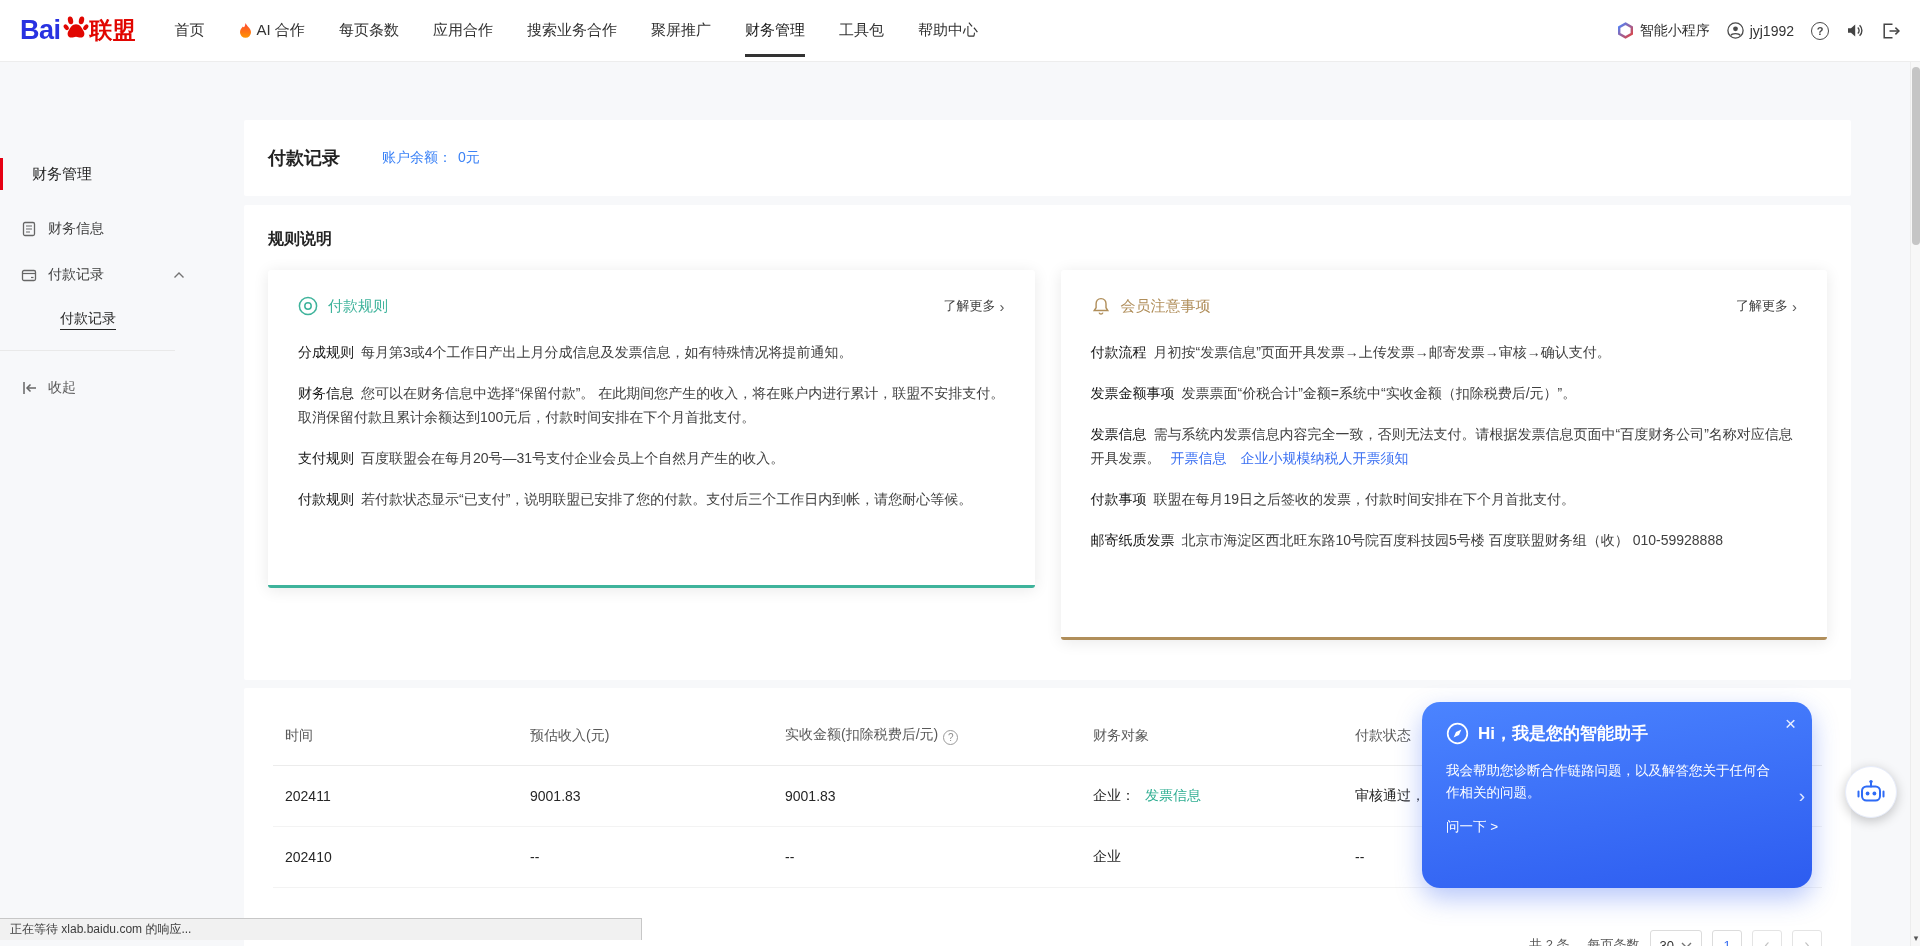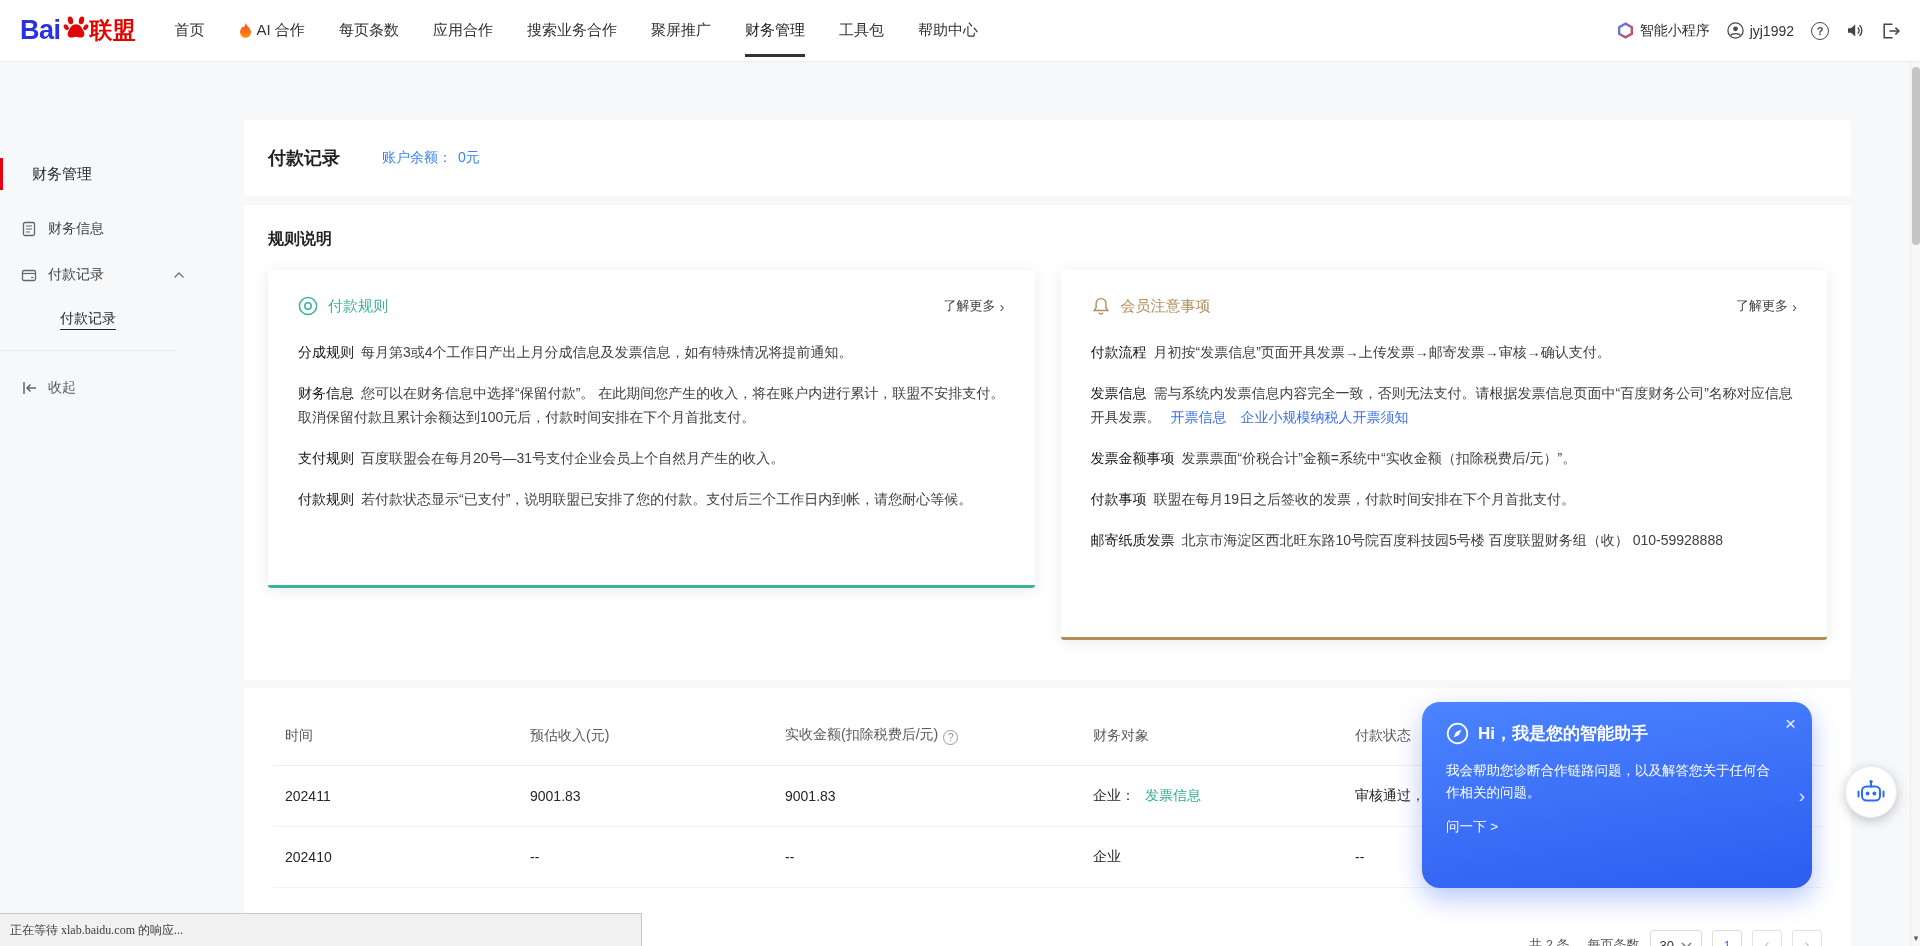--- a/index.html
+++ b/index.html
@@ -78,21 +78,21 @@
   .assistant { position:absolute; left:1422px; top:702px; width:390px; height:186px; border-radius:18px; padding:20px 24px; background:linear-gradient(170deg,#4b84ff 0%,#2d5cf0 100%); color:#fff; box-shadow:0 10px 26px rgba(45,92,240,.35); z-index:30; }
   .assistant-head { display:flex; align-items:center; gap:9px; }
   .assistant-title { font-size:17px; font-weight:700; }
   .assistant-close { position:absolute; top:12px; right:16px; font-size:19px; color:#eaf0ff; cursor:pointer; line-height:1; }
   .assistant-body { margin-top:15px; font-size:13.5px; line-height:1.65; width:332px; }
   .assistant-cta { margin-top:13px; font-size:13.5px; cursor:pointer; display:inline-block; }
   .assistant-next { position:absolute; right:7px; top:84px; font-size:19px; color:#dfe8ff; cursor:pointer; line-height:1; }
   .robot-fab { position:absolute; left:1845px; top:766px; width:52px; height:52px; border-radius:50%; background:#fff; border:1px solid #e8edfb; box-shadow:0 3px 12px rgba(0,0,0,.22); display:flex; align-items:center; justify-content:center; z-index:31; cursor:pointer; }
 
   
-  .status-bar { position:absolute; left:0; bottom:0; width:642px; height:22px; background:#f1f1f1; border:1px solid #c7c7c7; border-left:none; border-bottom:none; display:flex; align-items:center; padding:16px 10px; font-size:12px; color:#3c3c3c; z-index:40;font-family:Liberation Serif, serif; }
+  .status-bar { position:absolute; left:0; bottom:6px; width:642px; height:22px; background:#f1f1f1; border:1px solid #c7c7c7; border-left:none; border-bottom:none; display:flex; align-items:center; padding:5px 10px; font-size:12px; color:#3c3c3c; z-index:40; }
   .scrollbar { position:absolute; right:0; top:62px; bottom:0; width:10px; background:#f7f7f7; border-left:1px solid #ececec; z-index:50; }
   .scroll-thumb { position:absolute; top:5px; left:1px; width:8px; height:178px; background:#c5c5c5; border-radius:4px; cursor:pointer; }
   .scroll-down { position:absolute; bottom:3px; left:0; width:10px; text-align:center; font-size:9px; color:#555; cursor:pointer; }
 </style>
 </head>
 <body>
 
 <header class="topnav">
   <a class="logo">
     <span class="logo-bai">Bai</span>
@@ -241,22 +241,22 @@
                 <path d="M10 2.6c-3.3 0-4.9 2.3-4.9 5.2v3.9L3.2 14.5h13.6L15 11.7V7.8c0-2.9-1.7-5.2-5-5.2z" fill="none" stroke="#b08e5a" stroke-width="1.4"></path>
                 <path d="M8.1 16.6a2 2 0 0 0 3.8 0" fill="none" stroke="#b08e5a" stroke-width="1.4"></path>
               </svg>
             <span class="card-title">会员注意事项</span>
             <a class="card-more">
               <span>了解更多</span>
                 <span class="arr">›</span>
             </a>
           </div>
           <p class="card-item"><b>付款流程</b><span>月初按“发票信息”页面开具发票→上传发票→邮寄发票→审核→确认支付。</span></p>
+          <p class="card-item"><b>发票金额事项</b><span>发票票面“价税合计”金额=系统中“实收金额（扣除税费后/元）”。</span></p>
           <p class="card-item"><b>发票信息</b><span>需与系统内发票信息内容完全一致，否则无法支付。请根据发票信息页面中“百度财务公司”名称对应信息开具发票。</span><a class="card-link first">开票信息</a><a class="card-link">企业小规模纳税人开票须知</a></p>
-          <p class="card-item"><b>发票金额事项</b><span>发票票面“价税合计”金额=系统中“实收金额（扣除税费后/元）”。</span></p>
           <p class="card-item"><b>付款事项</b><span>联盟在每月19日之后签收的发票，付款时间安排在下个月首批支付。</span></p>
           <p class="card-item"><b>邮寄纸质发票</b><span>北京市海淀区西北旺东路10号院百度科技园5号楼 百度联盟财务组（收） 010-59928888</span></p>
         </div>
 
       </div>
     </section>
 
     <section class="panel table-panel">
       <table>
         <colgroup>

